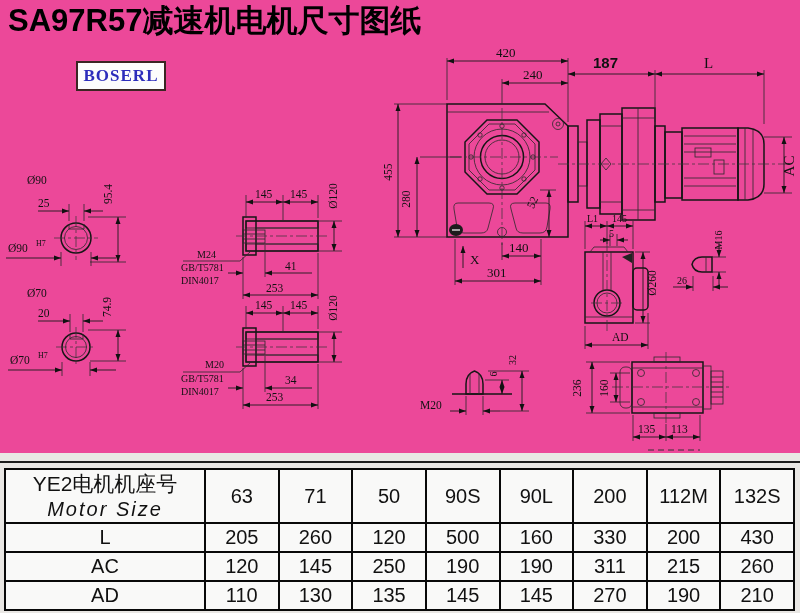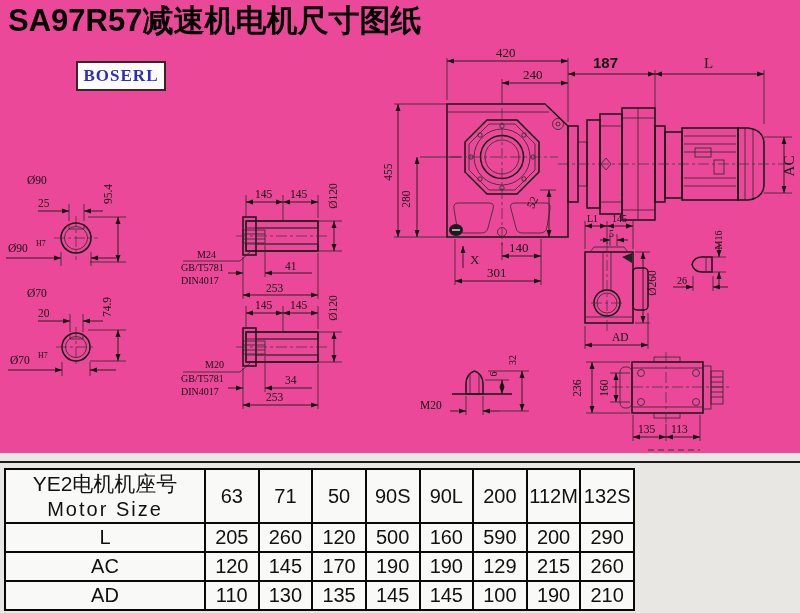--- a/index.html
+++ b/index.html
@@ -19,27 +19,27 @@
   .d{stroke:#1c1c1c;fill:none;stroke-width:0.9;}
   .cl{stroke:#333;fill:none;stroke-width:0.7;stroke-dasharray:11 3 3 3;}
   .dash{stroke:#333;fill:none;stroke-width:1;stroke-dasharray:6 4;}
   text{fill:#111;font-family:"Liberation Serif",serif;font-size:11.5px;}
   .big{font-size:13px;}
   .sm{font-size:10px;}
   .bold{font-family:"Liberation Sans",sans-serif;font-weight:bold;font-size:15px;}
   .Lf{font-size:15px;}
   .mid{text-anchor:middle;}
   
-  #spec{position:absolute;left:4px;top:468px;width:631px;border-collapse:collapse;
+  #spec{position:absolute;left:4px;top:468px;width:791px;border-collapse:collapse;
         table-layout:fixed;background:#f9f9f8;border-radius:8px;}
   #spec td{border:2px solid #090909;text-align:center;vertical-align:middle;color:#111;
         font-size:20px;padding:0;}
   #spec .hcell{height:52px;line-height:1.2;}
   #spec .hcn{font-size:21px;}
-  #spec .hen{font-size:20px;letter-spacing:2px;}
+  #spec .hen{font-size:20px;letter-spacing:2px;font-style:italic;}
   #spec .num{height:27px;font-size:20px;}
 </style>
 </head>
 <body>
 
 <div id="page">
   <div id="title">SA97R57减速机电机尺寸图纸</div>
   <div id="logo">
     <span>BOSERL</span>
   </div>
@@ -409,41 +409,41 @@
       <td class="hcell">112M</td>
       <td class="hcell">132S</td>
     </tr>
     <tr>
       <td class="num">L</td>
       <td class="num">205</td>
       <td class="num">260</td>
       <td class="num">120</td>
       <td class="num">500</td>
       <td class="num">160</td>
-      <td class="num">590</td>
+      <td class="num">330</td>
       <td class="num">200</td>
-      <td class="num">290</td>
+      <td class="num">430</td>
     </tr>
     <tr>
       <td class="num">AC</td>
       <td class="num">120</td>
       <td class="num">145</td>
-      <td class="num">170</td>
+      <td class="num">250</td>
       <td class="num">190</td>
       <td class="num">190</td>
-      <td class="num">129</td>
+      <td class="num">311</td>
       <td class="num">215</td>
       <td class="num">260</td>
     </tr>
     <tr>
       <td class="num">AD</td>
       <td class="num">110</td>
       <td class="num">130</td>
       <td class="num">135</td>
       <td class="num">145</td>
       <td class="num">145</td>
-      <td class="num">100</td>
+      <td class="num">270</td>
       <td class="num">190</td>
       <td class="num">210</td>
     </tr>
   </tbody>
     </table>
 </div>
 
 </body></html>

